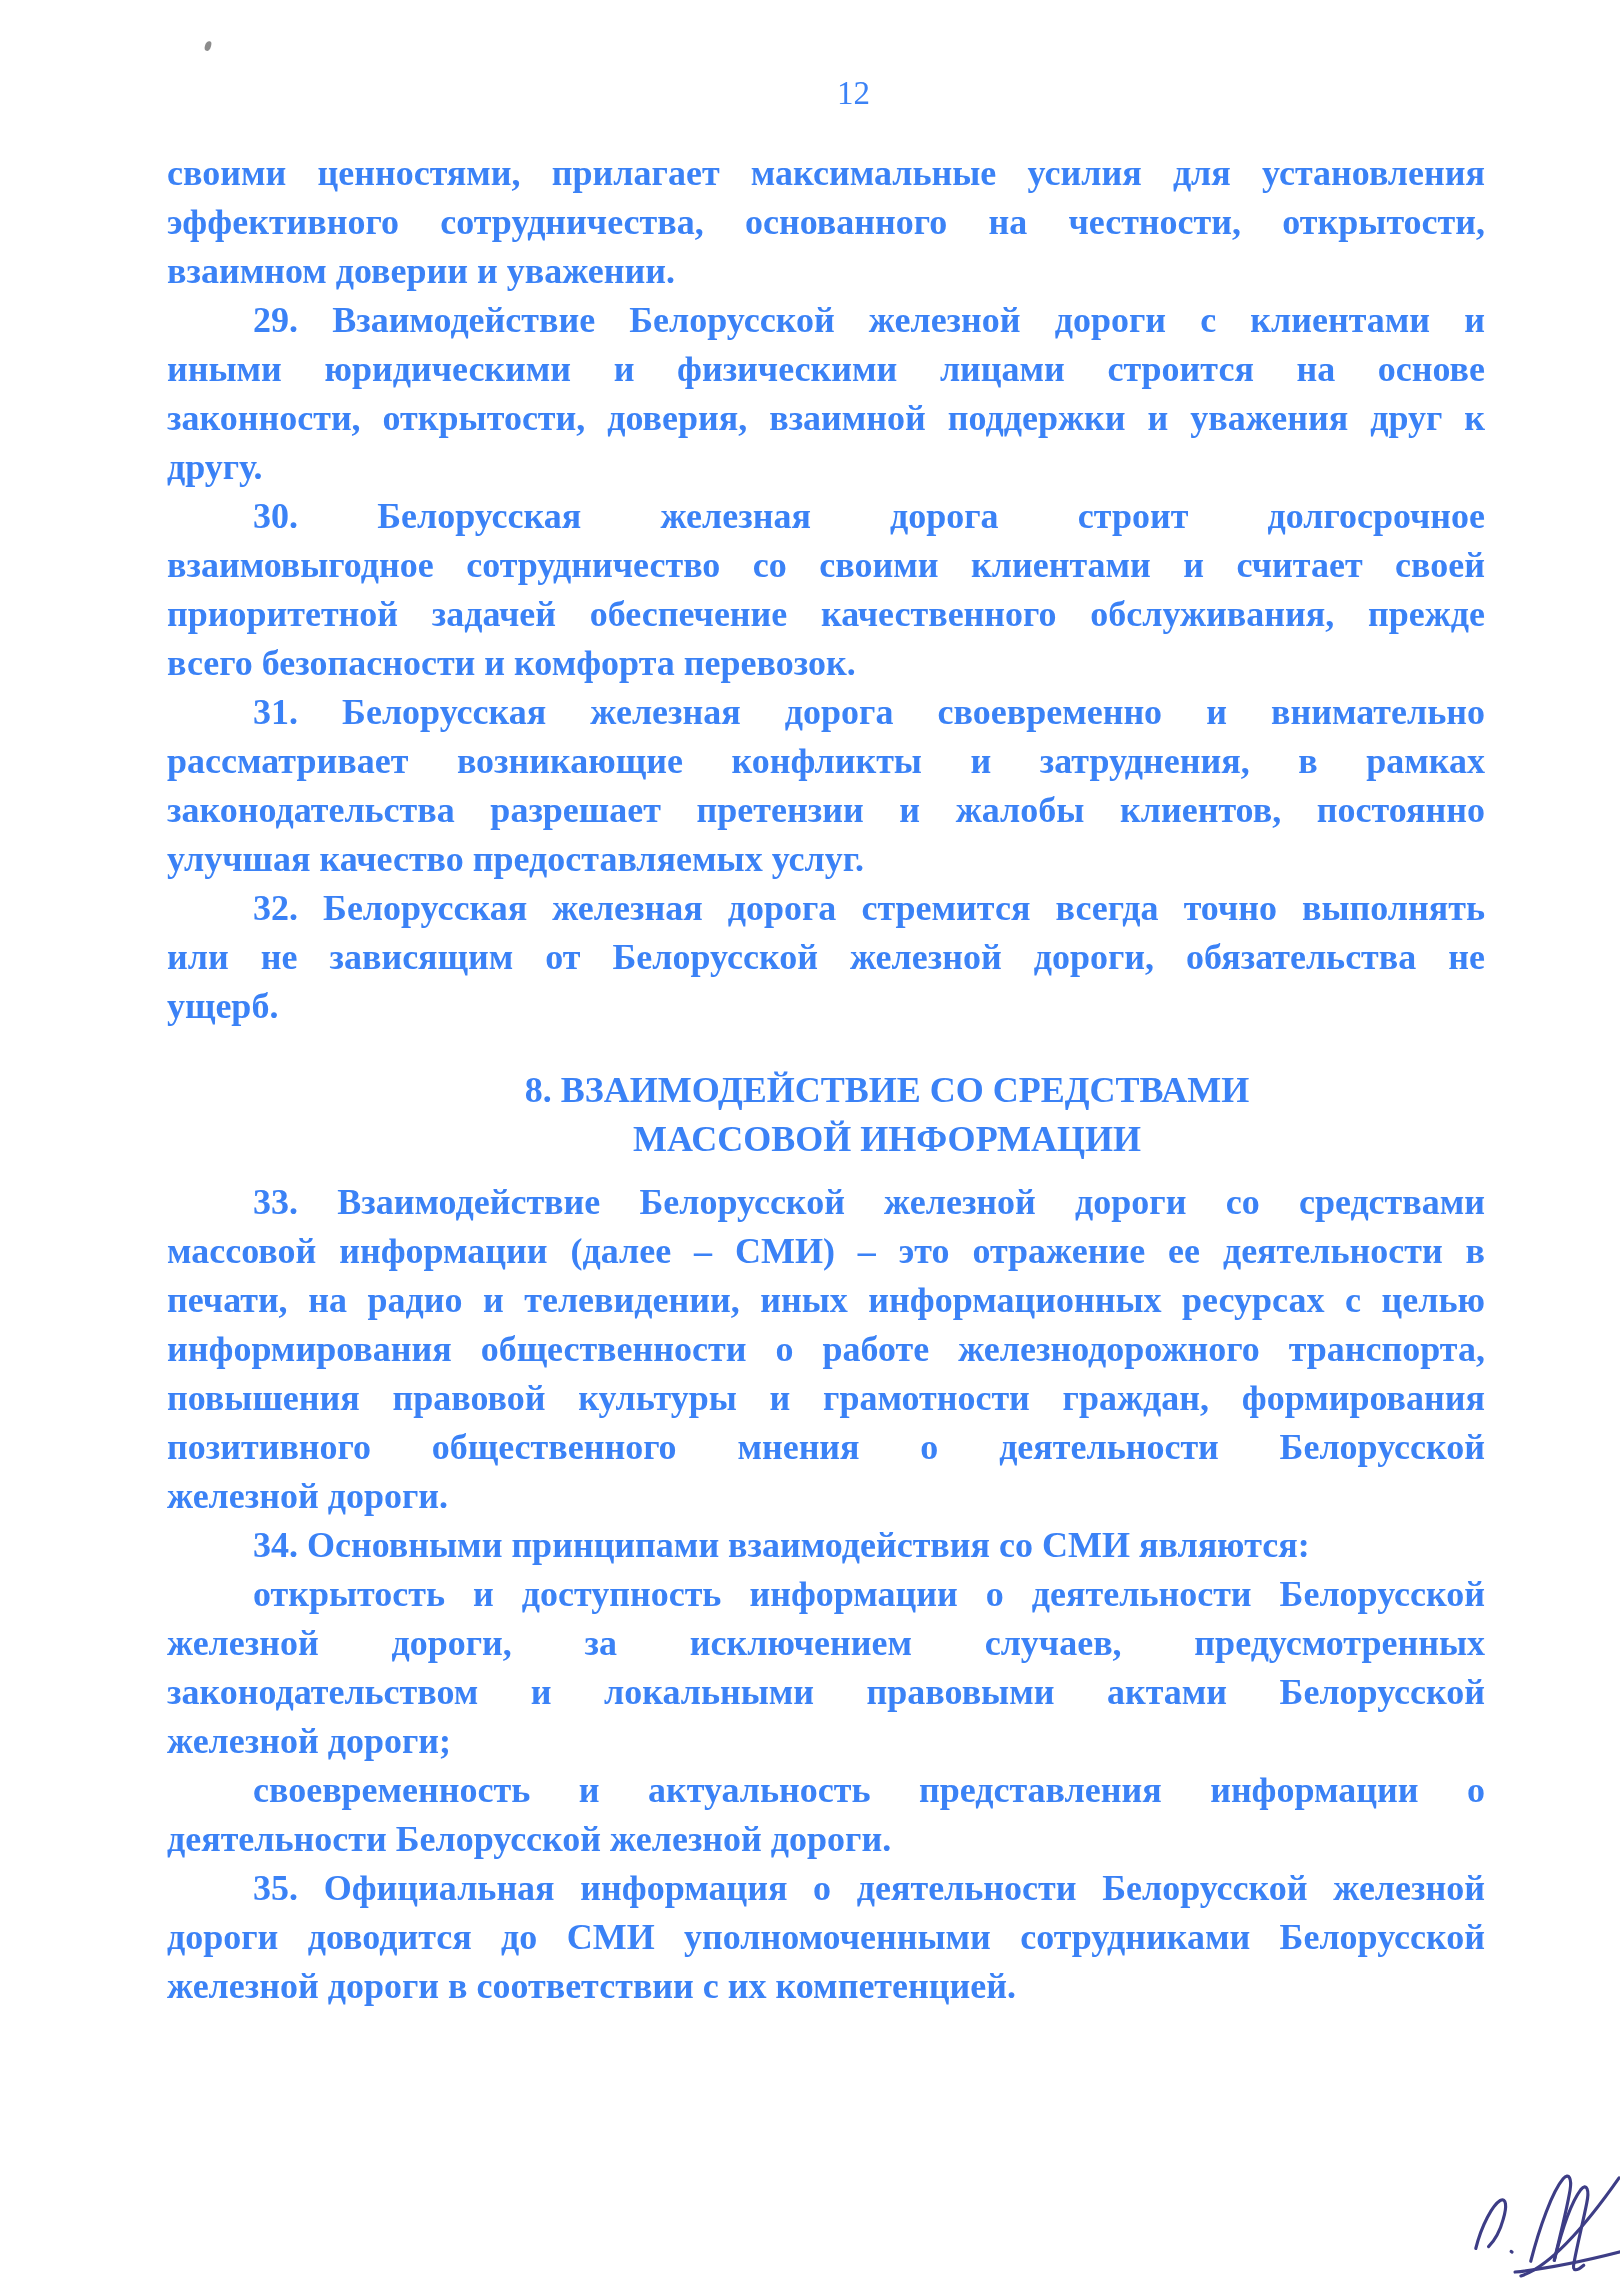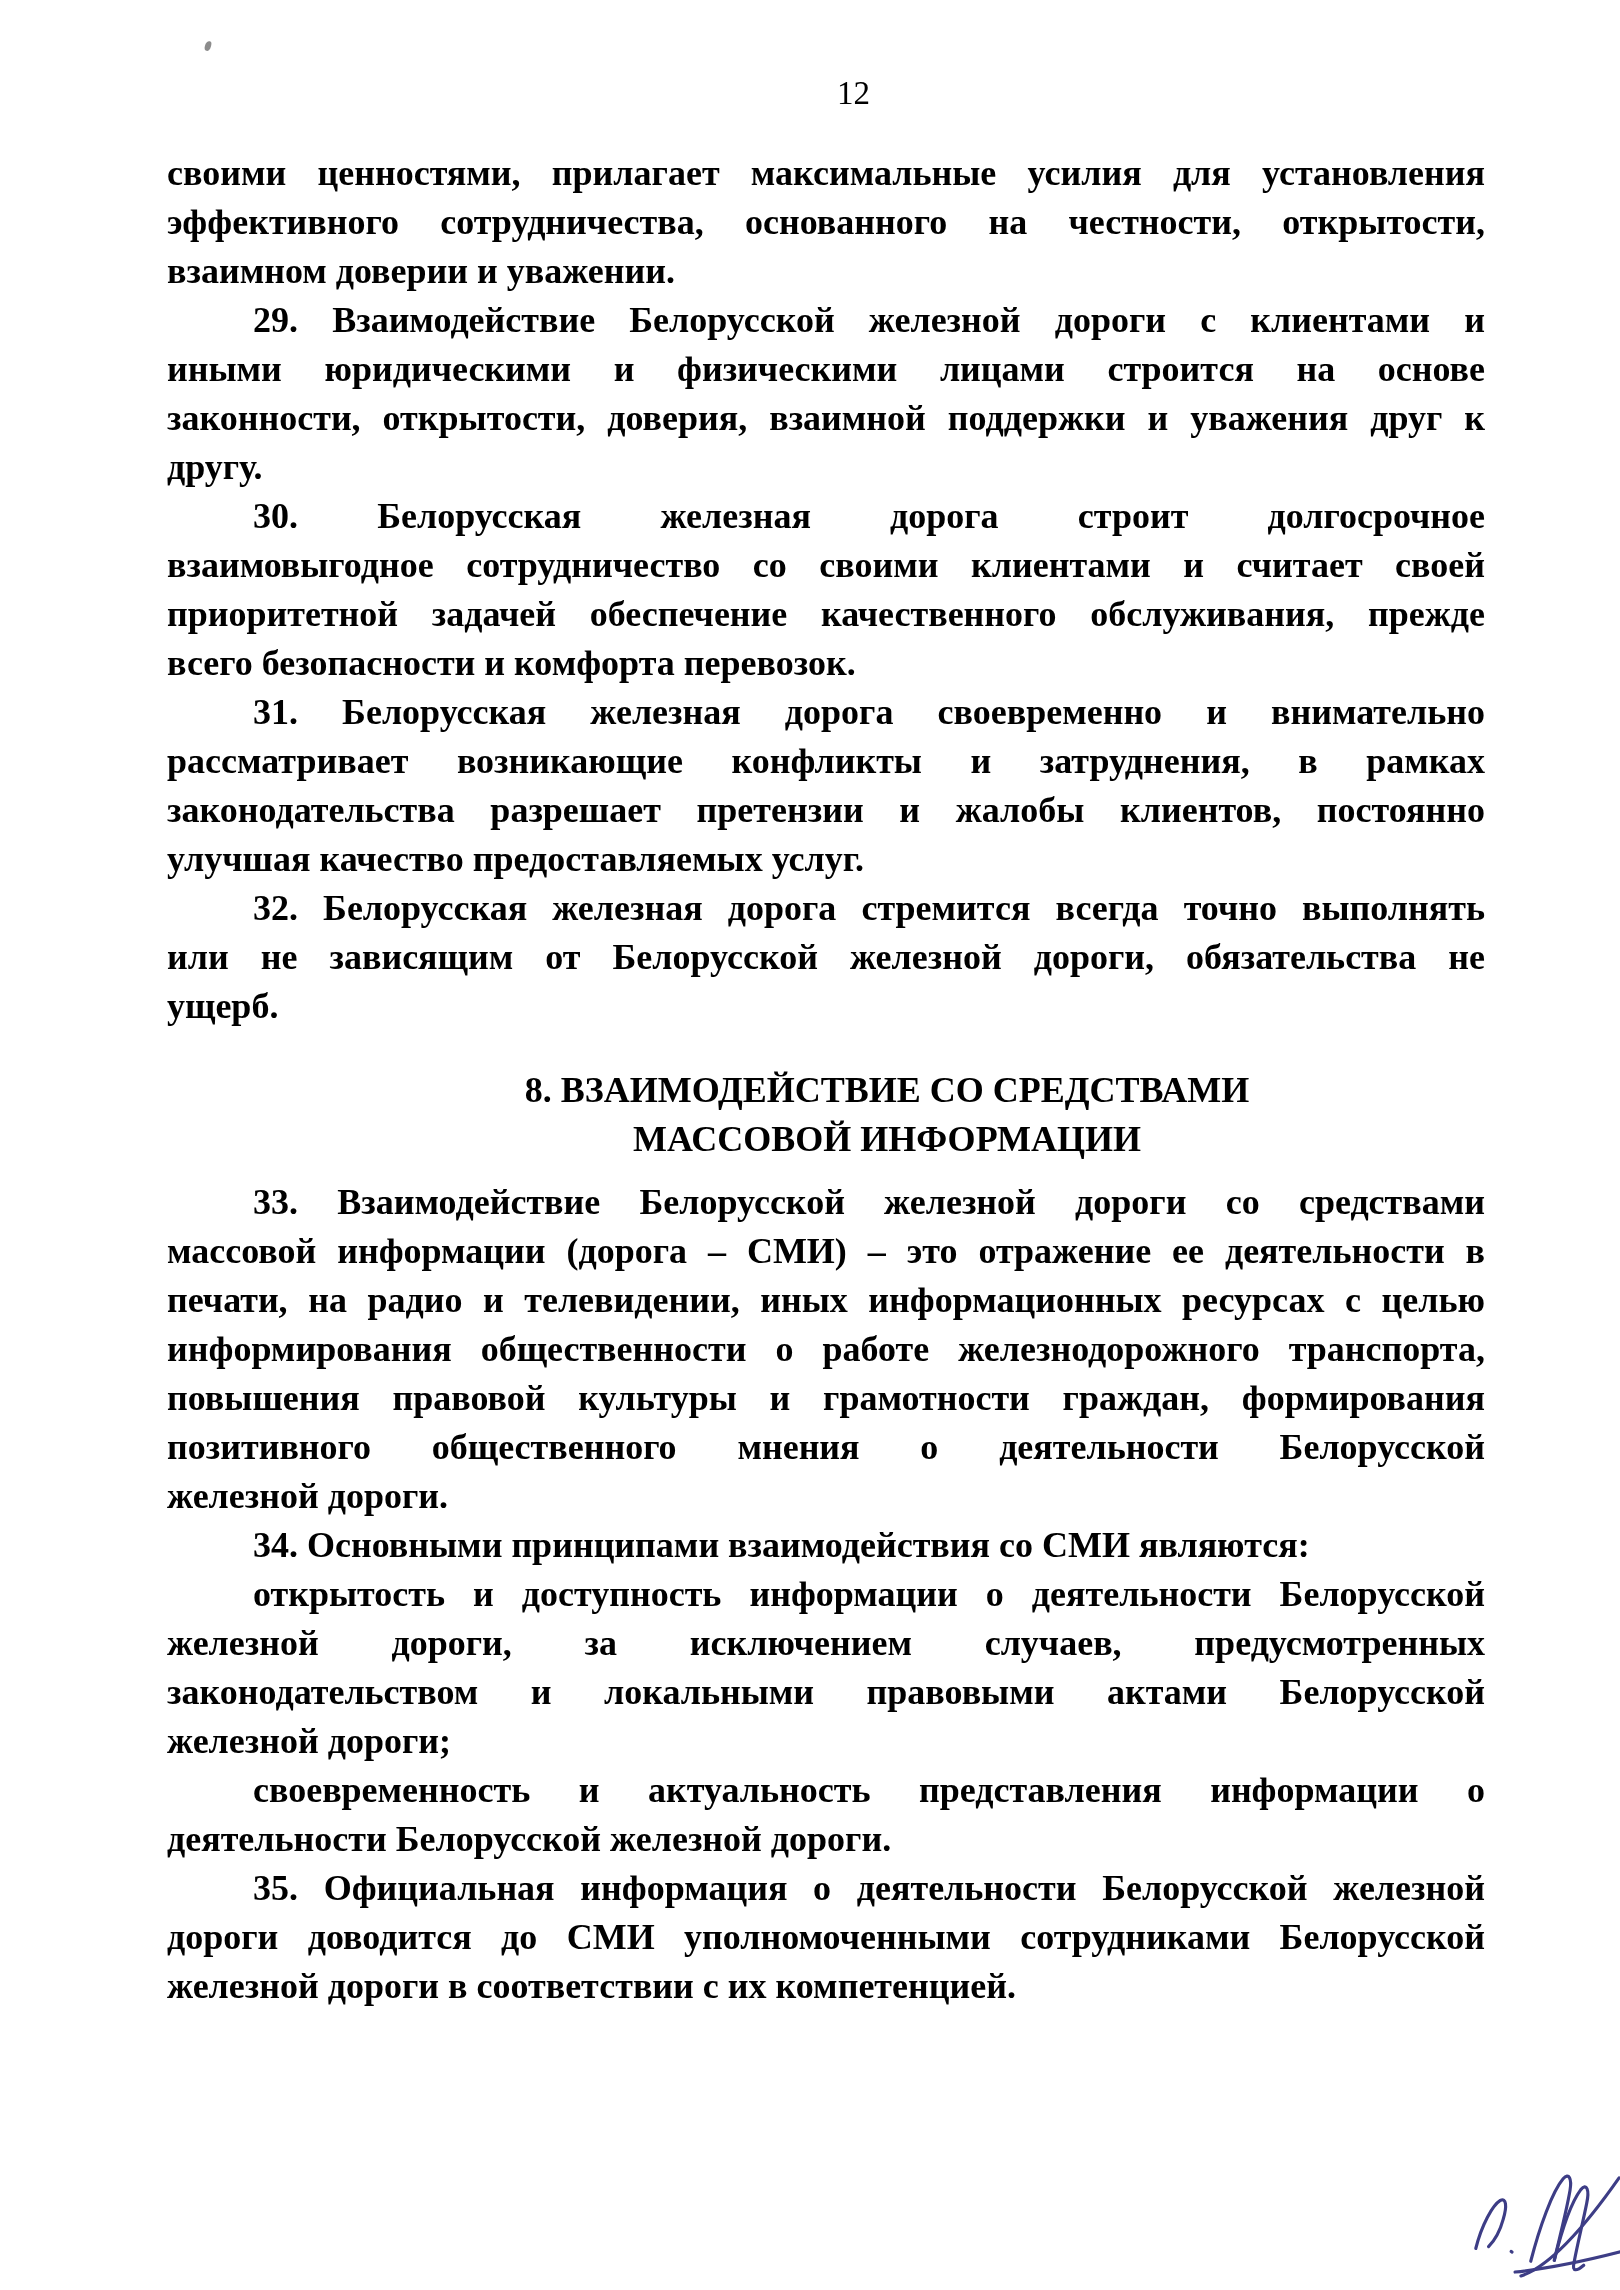--- a/index.html
+++ b/index.html
@@ -4,21 +4,21 @@
 <style>
   * { margin: 0; padding: 0; box-sizing: border-box; }
   html, body { background: #ffffff; }
 
   .page {
     position: relative;
     width: 1620px;
     height: 2291px;
     background: #ffffff;
     font-family: "Liberation Serif", "DejaVu Serif", serif;
-    color: #000000;
+    color: #3b82f6;
     overflow: hidden;
   }
 
   .page-number {
     position: absolute;
     top: 74px;
     left: 167px;
     width: 1318px;
     text-align: center;
     font-size: 33px;
@@ -115,21 +115,21 @@
         <div class="line indent">32. Белорусская железная дорога стремится всегда точно выполнять</div>
         <div class="line">или не зависящим от Белорусской железной дороги, обязательства не</div>
         <div class="line last">ущерб.</div>
       </div>
       <div class="paragraph heading">
         <div class="line">8. ВЗАИМОДЕЙСТВИЕ СО СРЕДСТВАМИ</div>
         <div class="line last">МАССОВОЙ ИНФОРМАЦИИ</div>
       </div>
       <div class="paragraph body">
         <div class="line indent">33. Взаимодействие Белорусской железной дороги со средствами</div>
-        <div class="line">массовой информации (дорога – СМИ) – это отражение ее деятельности в</div>
+        <div class="line">массовой информации (далее – СМИ) – это отражение ее деятельности в</div>
         <div class="line">печати, на радио и телевидении, иных информационных ресурсах с целью</div>
         <div class="line">информирования общественности о работе железнодорожного транспорта,</div>
         <div class="line">повышения правовой культуры и грамотности граждан, формирования</div>
         <div class="line">позитивного общественного мнения о деятельности Белорусской</div>
         <div class="line last">железной дороги.</div>
       </div>
       <div class="paragraph body">
         <div class="line last indent">34. Основными принципами взаимодействия со СМИ являются:</div>
       </div>
       <div class="paragraph body">

